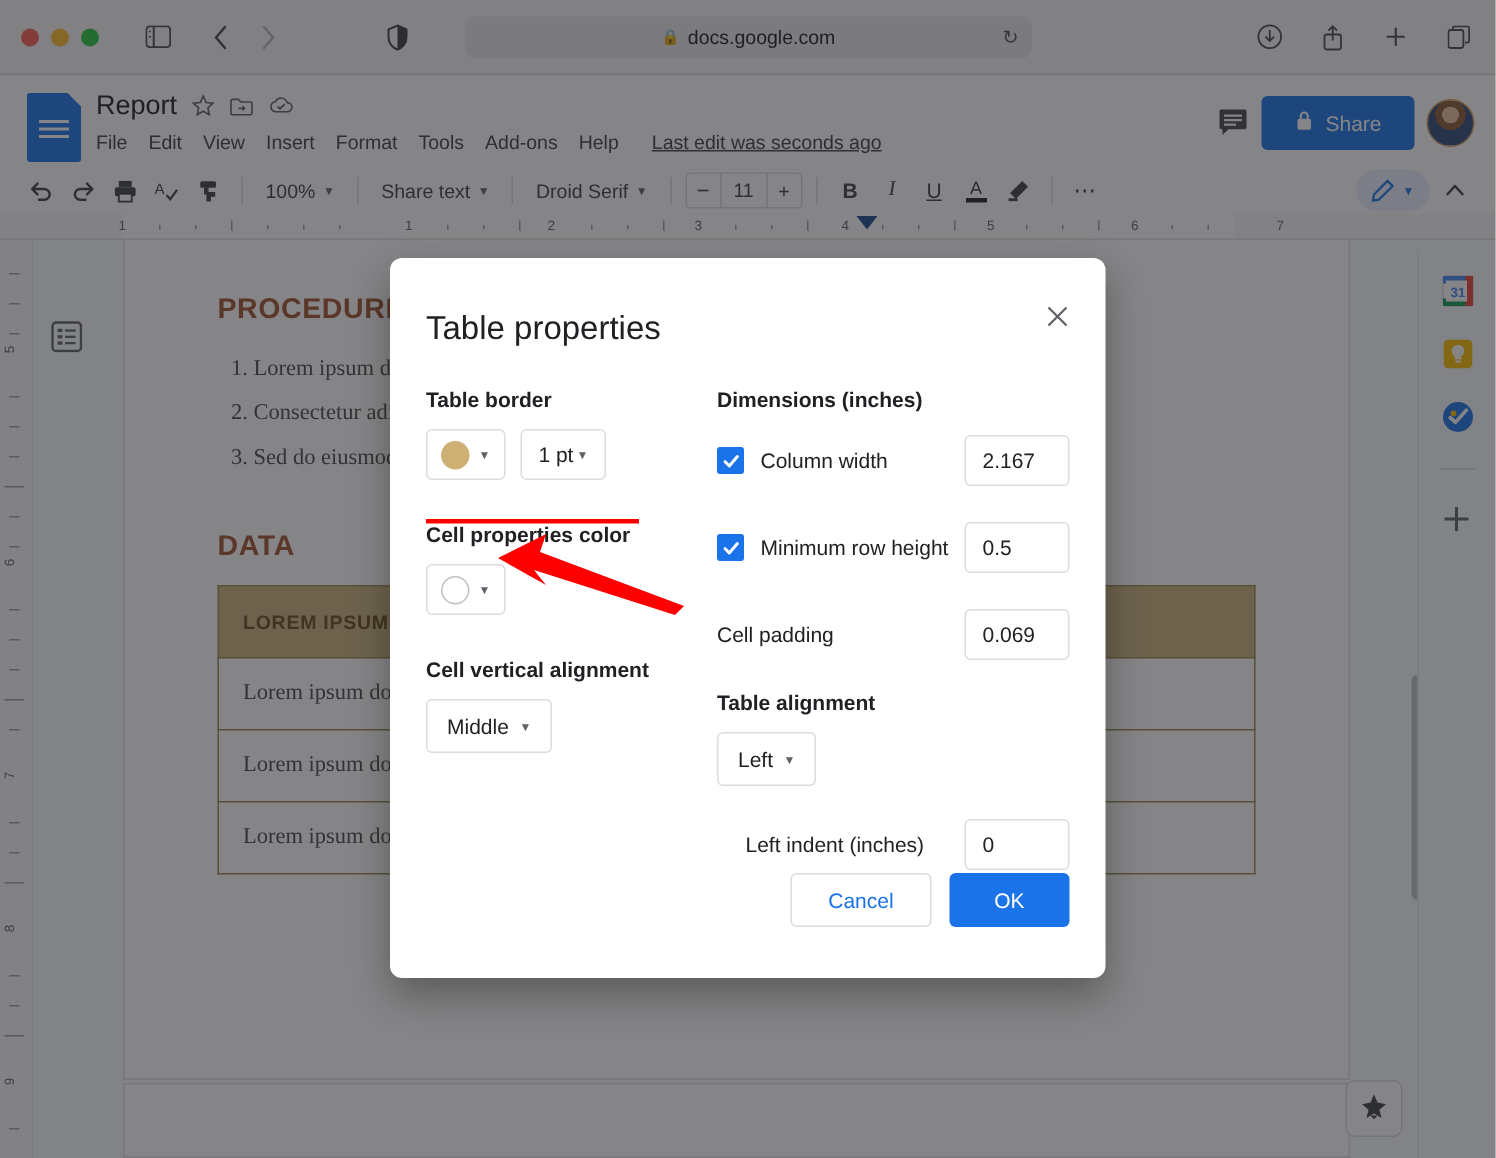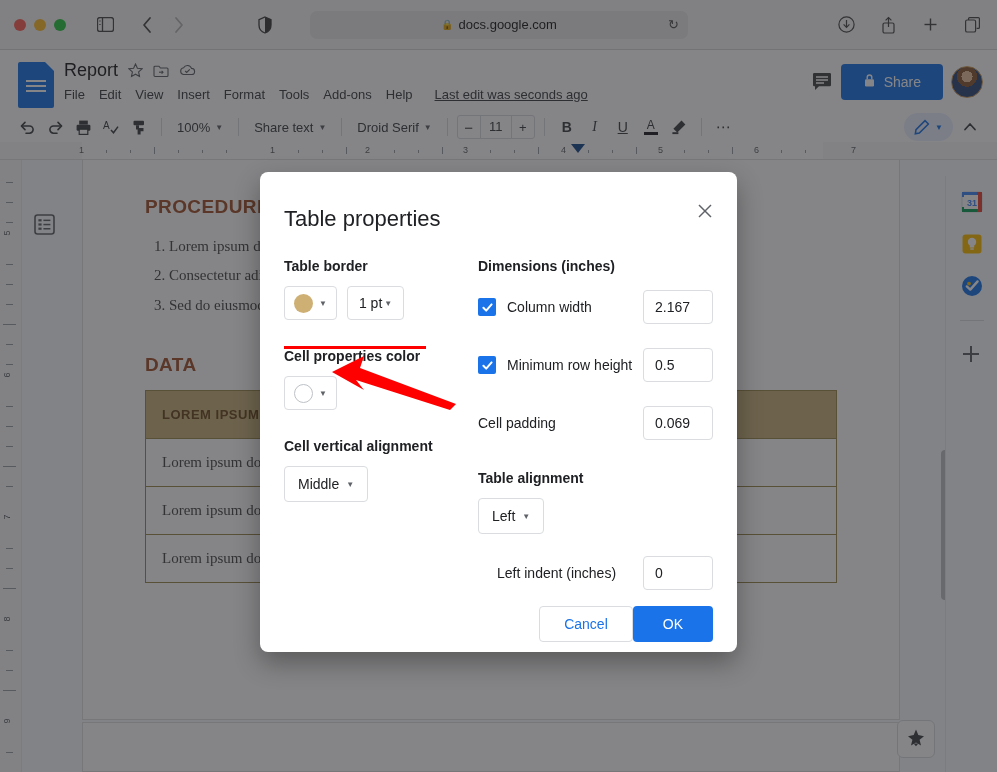--- a/index.html
+++ b/index.html
@@ -288,21 +288,21 @@
     display: flex; align-items: center; justify-content: center;
     color: #3c4043; cursor: pointer;
   }
   #panel-expand-btn {
     position: absolute; right: 12px; bottom: 18px;
     color: #5f6368; font-size: 17px; cursor: pointer;
   }
 
   
   #right-rail {
-    position: absolute; right: 0; top: 16px; bottom: 0;
+    position: absolute; right: 0; top: 8px; bottom: 0;
     width: 52px;
     background: #f9fbfd;
     border-left: 1px solid #e8eaed;
     display: flex; flex-direction: column; align-items: center;
     padding-top: 14px; gap: 18px;
   }
   .rail-icon { width: 24px; height: 24px; cursor: pointer; }
   .rail-div { width: 24px; height: 1px; background: #dadce0; margin: 4px 0; }
 
   
@@ -385,22 +385,22 @@
   .checkbox svg { display: block; }
   .num-input {
     width: 70px; height: 34px;
     border: 1px solid #dadce0; border-radius: 4px;
     font-size: 14px; color: #202124;
     padding: 0 11px;
     font-family: "Liberation Sans", sans-serif;
     background: #fff;
   }
   #dialog-footer {
-    position: absolute; right: 24px; bottom: 10px;
-    display: flex; gap: 0; align-items: center; border-radius: 17px;
+    position: absolute; right: 24px; bottom: 34px;
+    display: flex; gap: 12px; align-items: center; border-radius: 17px;
   }
   #cancel-btn {
     border: 1px solid #dadce0; background: #fff;
     color: #1a73e8; border-radius: 4px;
     height: 36px; padding: 0 24px;
     font-size: 14px; font-weight: 500; cursor: pointer;
     font-family: "Liberation Sans", sans-serif;
   }
   #ok-btn {
     border: none; background: #1a73e8; color: #fff;
@@ -871,21 +871,21 @@
         <input class="num-input" type="text" value="0.5" style="">
       </div>
 
       <div class="dlg-field-row" style="margin-top:24px">
         <div class="lbl-wrap">
           <span class="dlg-label">Cell padding</span>
         </div>
         <input class="num-input" type="text" value="0.069" style="">
       </div>
 
-      <div class="dlg-label bold" style="display:block;margin-top:30px;margin-bottom:12px">Table alignment</div>
+      <div class="dlg-label bold" style="display:block;margin-top:20px;margin-bottom:12px">Table alignment</div>
       <div class="sel-btn">
         <span>Left</span>
         <span class="caret">▼</span>
       </div>
 
       <div class="dlg-field-row" style="margin-top:22px">
         <div class="lbl-wrap" style="width:165px">
           <span class="dlg-label" style="margin-left:19px">Left indent  (inches)</span>
         </div>
         <input class="num-input" type="text" value="0" style="">

